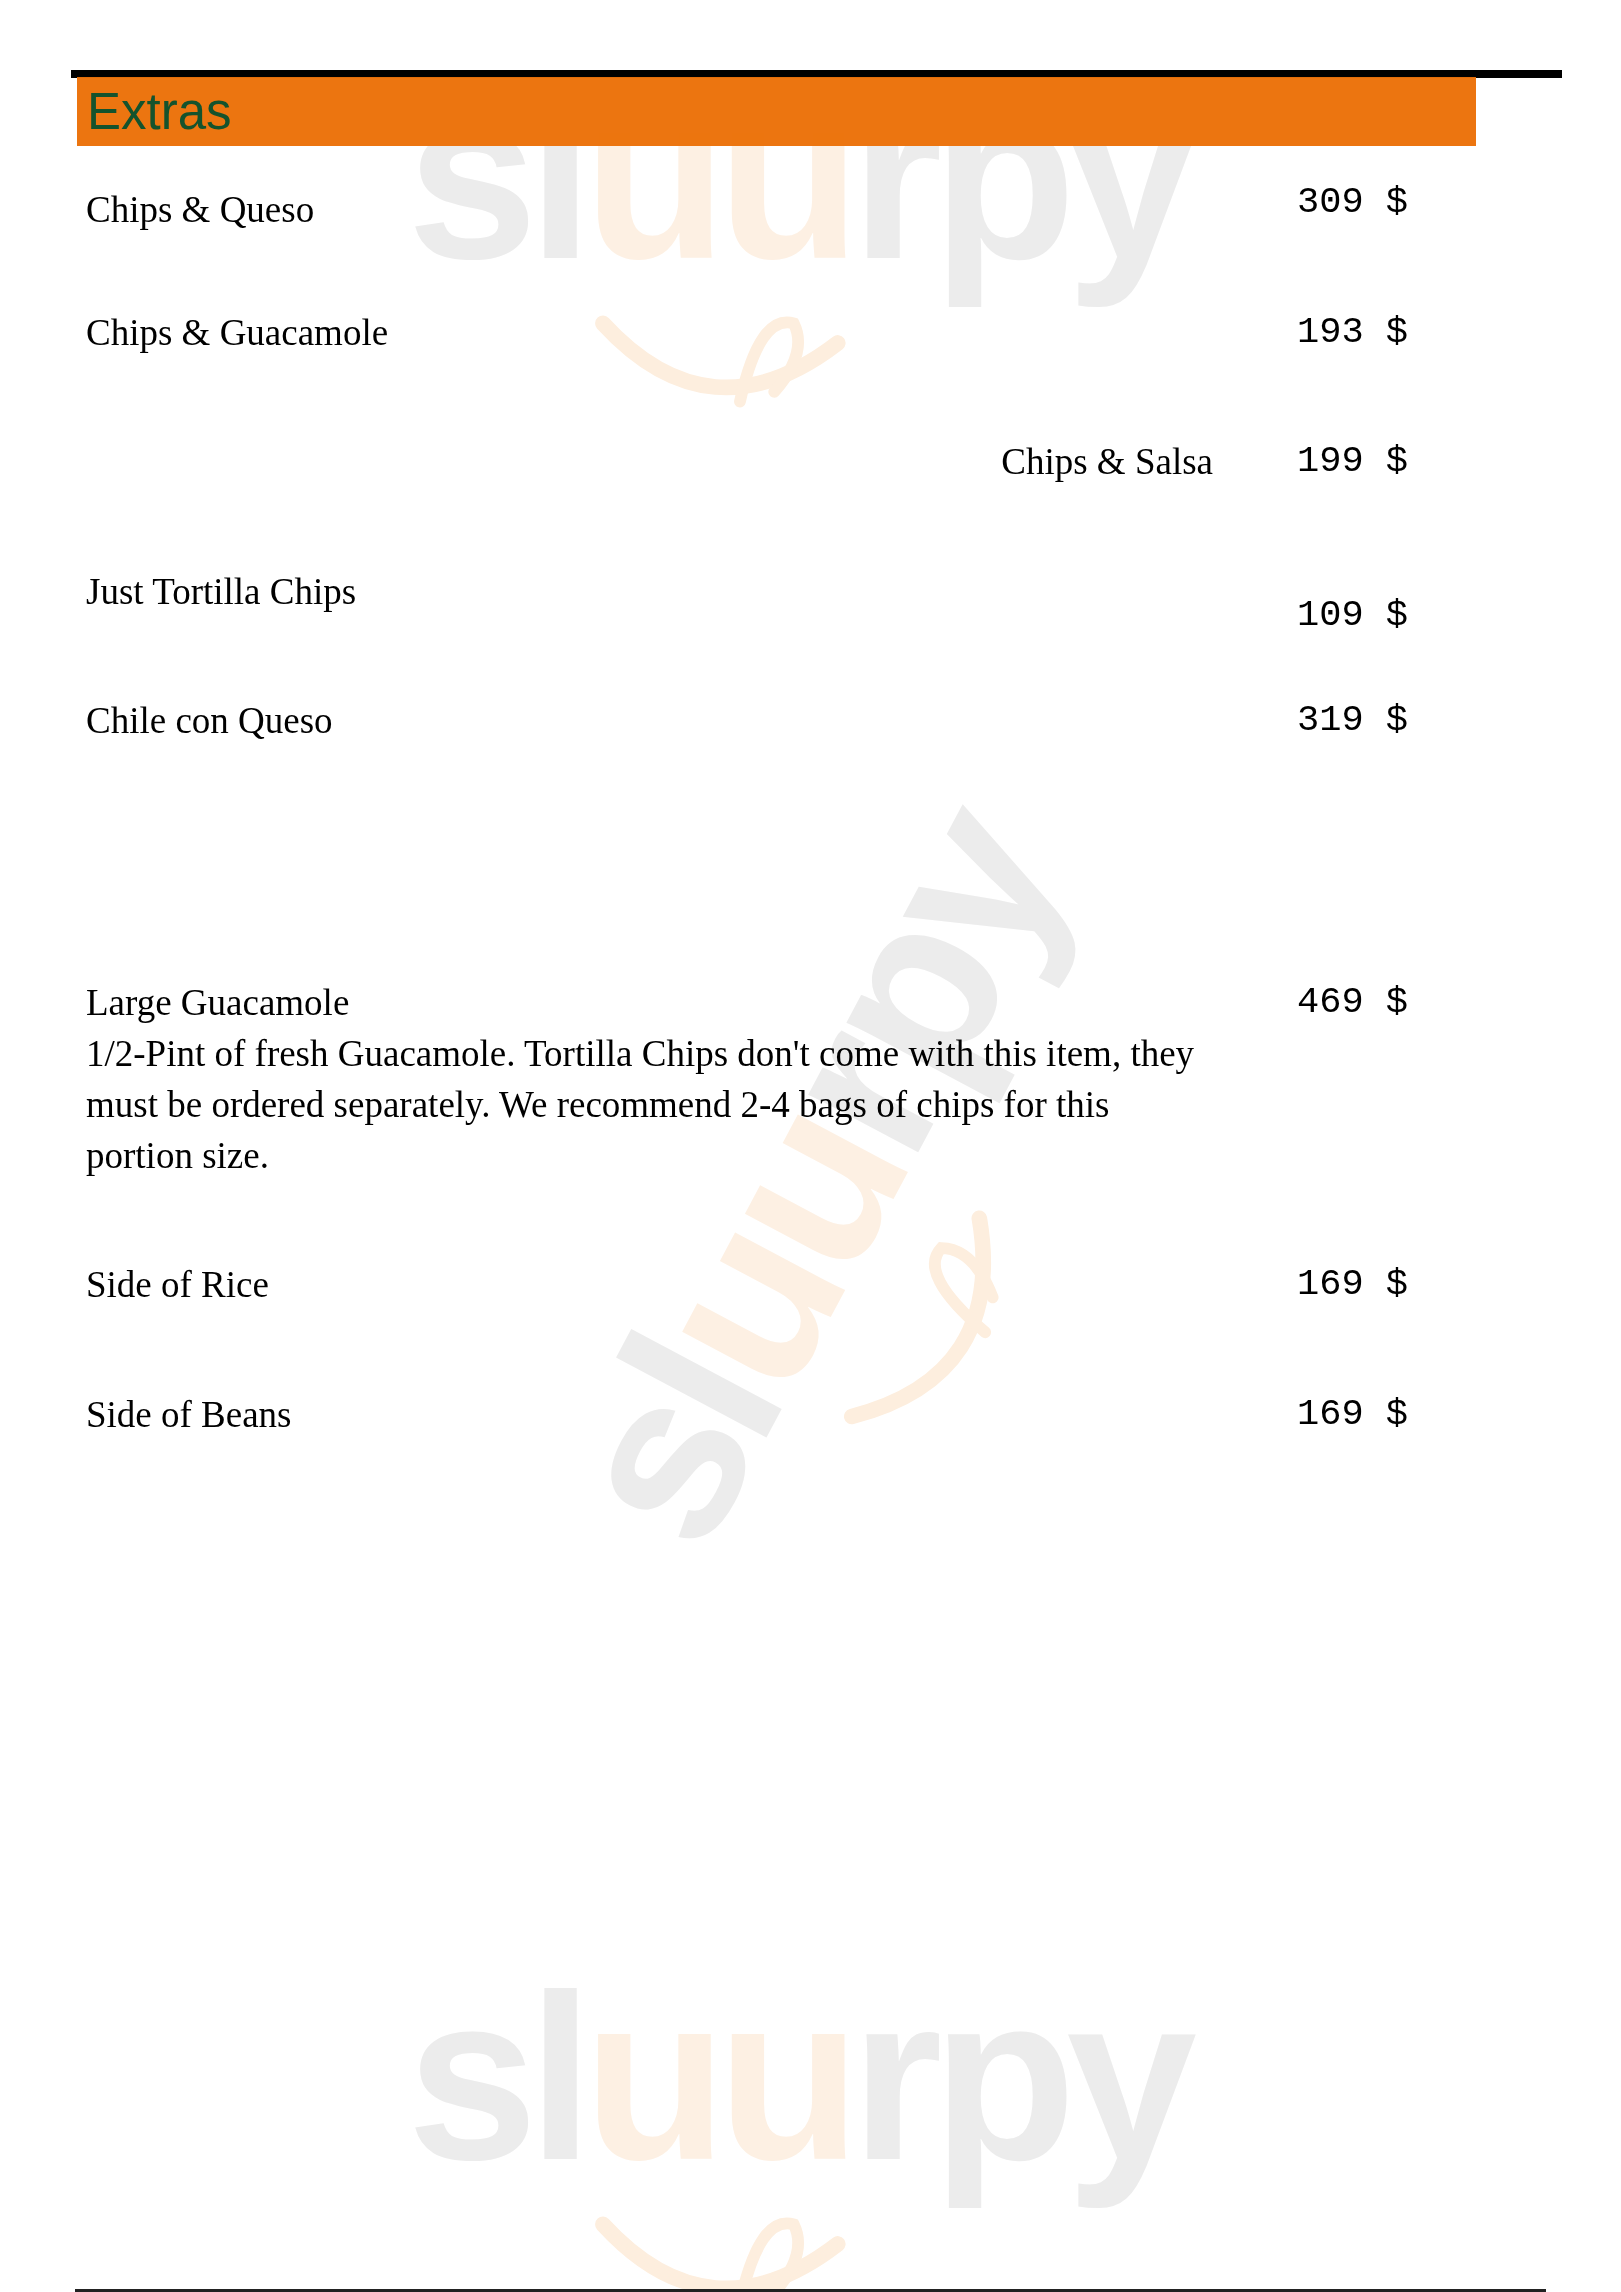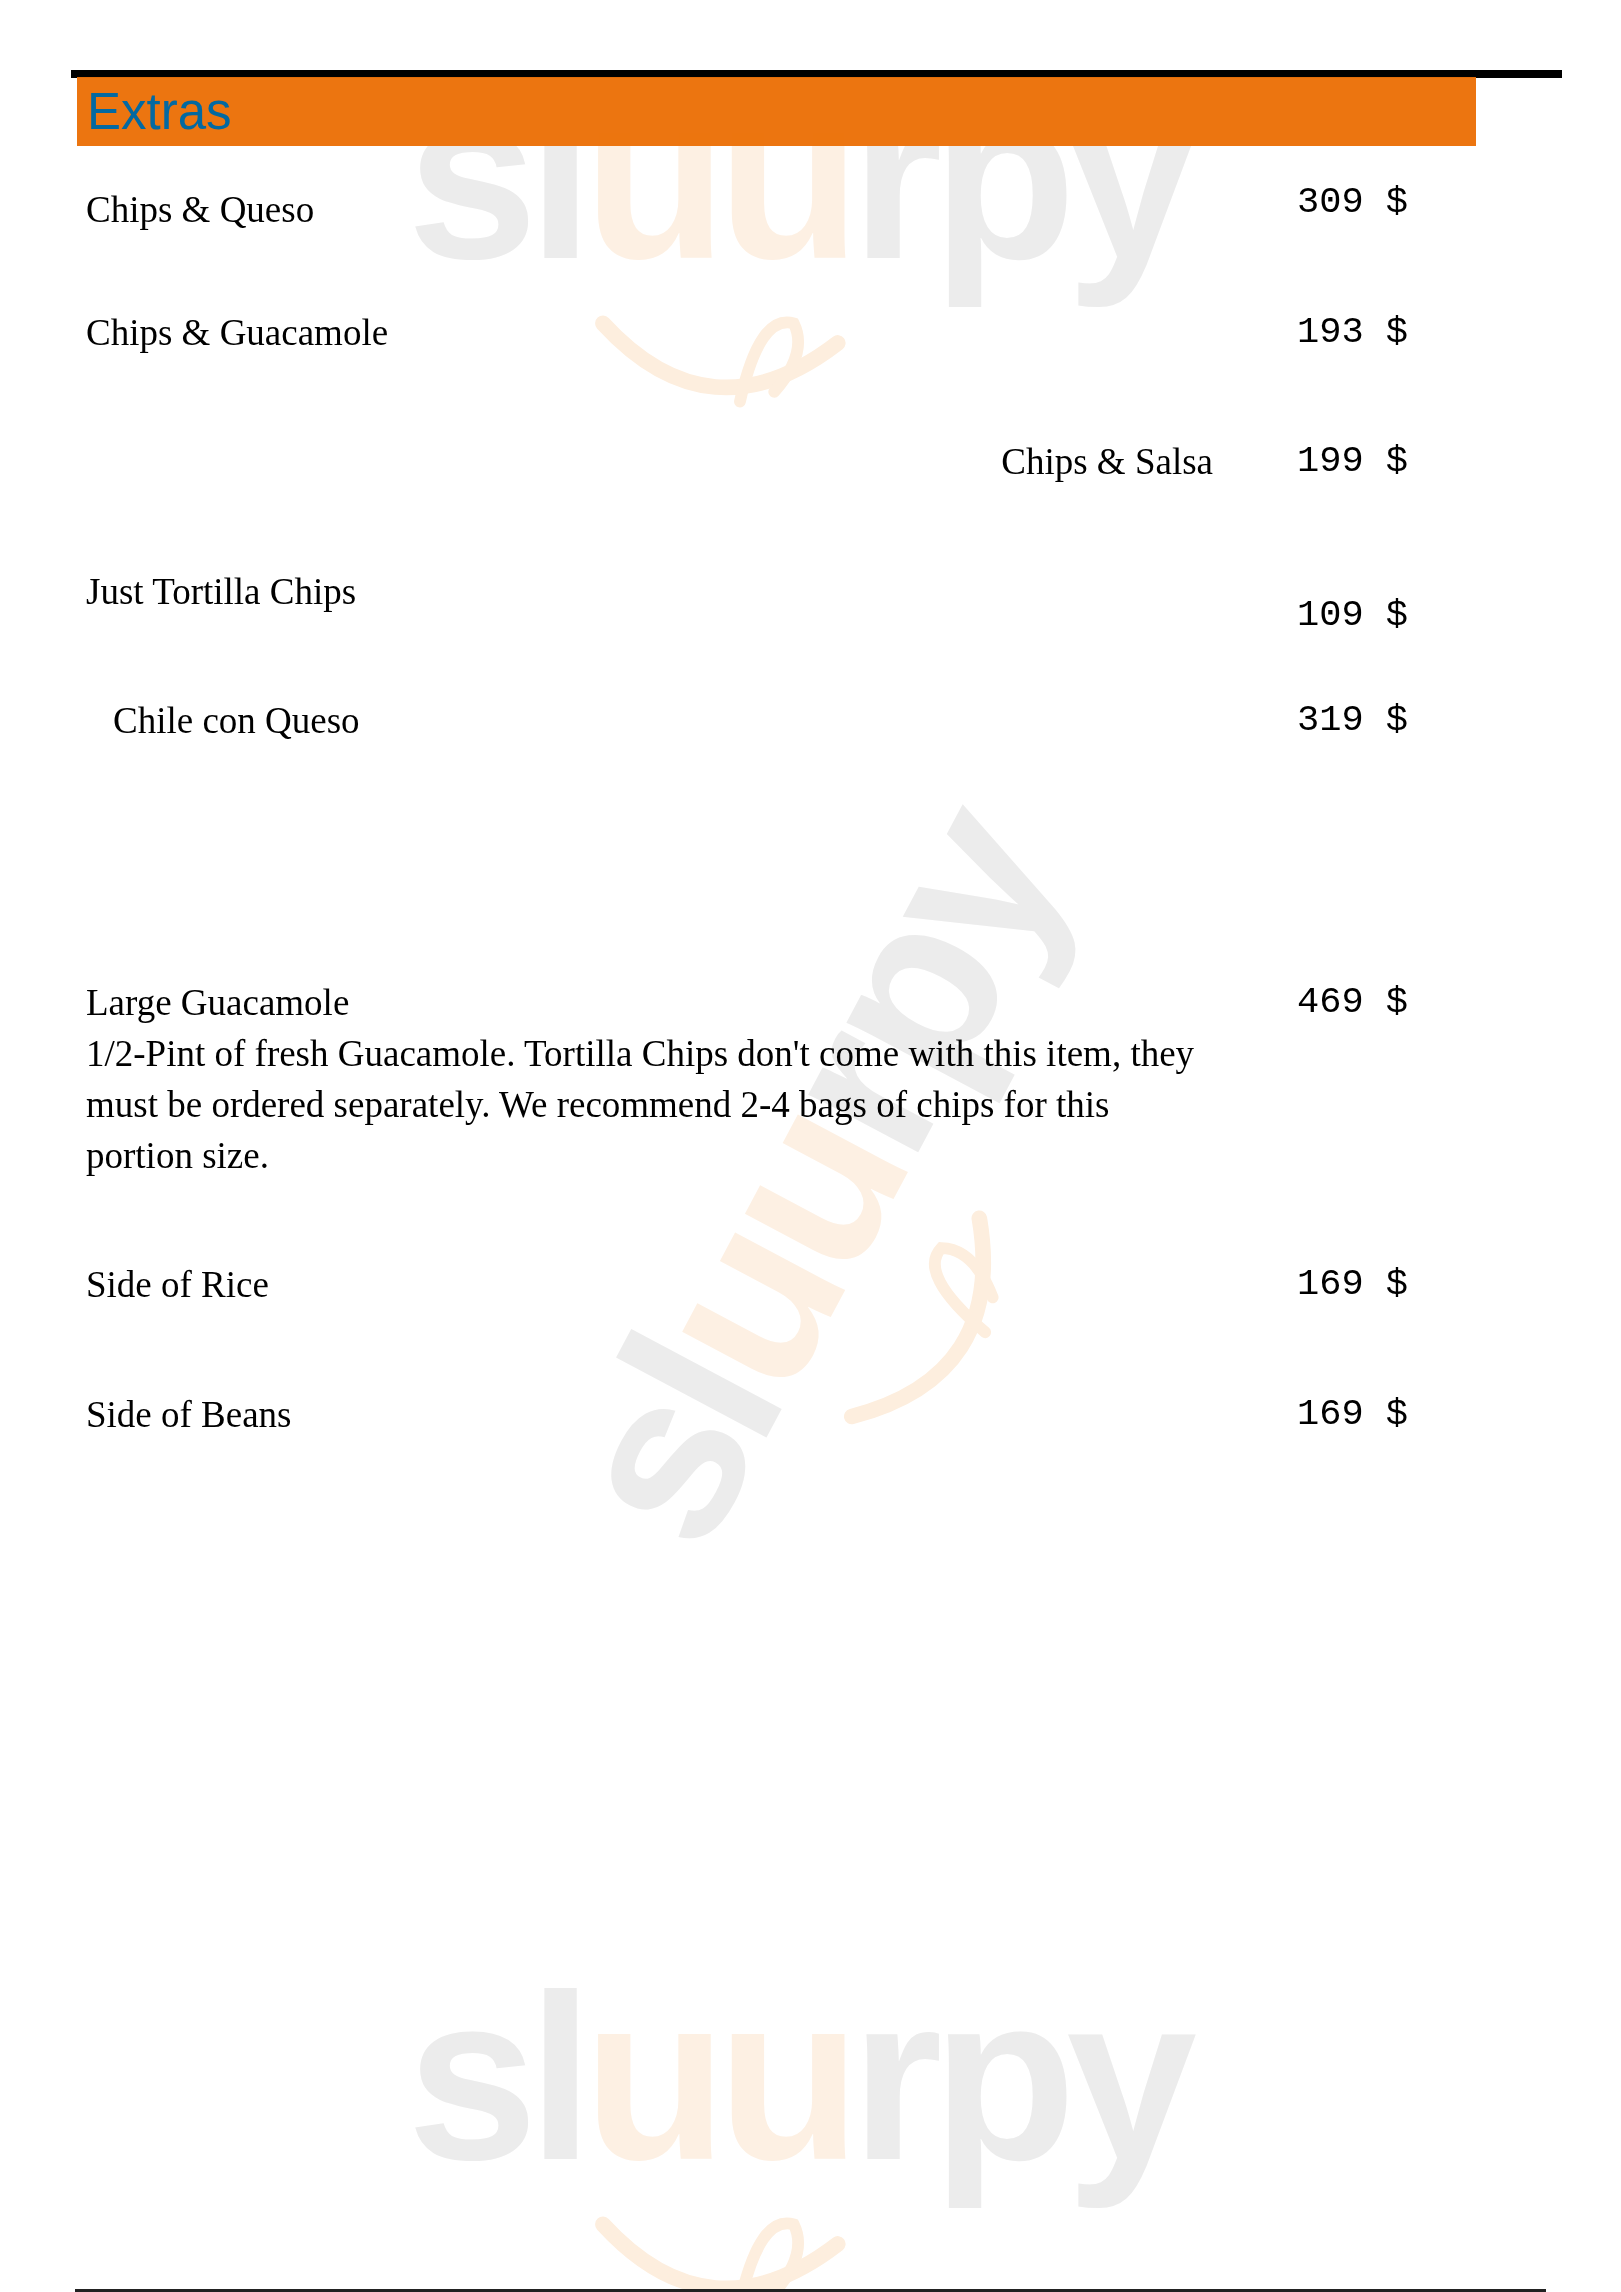--- a/index.html
+++ b/index.html
@@ -6,21 +6,21 @@
     body { width: 1621px; height: 2293px; position: relative; overflow: hidden; font-family: "Liberation Serif", serif; color: #000; }
 
     .wm { position: absolute; pointer-events: none; }
     .wm-text { font-family: "Liberation Sans", sans-serif; font-weight: bold; font-size: 235px; letter-spacing: -9.8px; line-height: 1; white-space: nowrap; }
     .wm-gray { color: #ececec; }
     .wm-orange { color: #fdf0e3; }
     .wm-smile { position: absolute; }
 
     .top-rule { position: absolute; left: 71px; top: 70px; width: 1491px; height: 7.8px; background: #000; }
     .header-bar { position: absolute; left: 77px; top: 77px; width: 1399px; height: 69px; background: rgba(235,113,8,0.97); }
-    .header-title { position: absolute; left: 87px; top: 80px; font-family: "Liberation Sans", sans-serif; font-size: 51px; color: #0369a1; line-height: 63px; }
+    .header-title { position: absolute; left: 87px; top: 80px; font-family: "Liberation Sans", sans-serif; font-size: 51px; color: #14532d; line-height: 63px; }
 
     .item { position: absolute; left: 86px; width: 1127px; font-size: 37px; line-height: 51px; }
     .item-name, .item-desc { display: block; }
     .price { position: absolute; left: 1297px; font-size: 37px; line-height: 51px; white-space: nowrap; font-family: Liberation Mono, monospace; }
 
     .bottom-rule { position: absolute; left: 75px; top: 2289px; width: 1471px; height: 2.9px; background: #222; }
   </style>
 </head>
 <body>
 
@@ -65,21 +65,21 @@
 <div class="item" style="top:436px;text-align:right;">
   <span class="item-name">Chips &amp; Salsa</span>
 </div>
 <div class="price" style="top:436px;">199 $</div>
 
 <div class="item" style="top:566px;">
   <span class="item-name">Just Tortilla Chips</span>
 </div>
 <div class="price" style="top:566px;margin-top:24px;">109 $</div>
 
-<div class="item" style="top:695px;margin-left:27px;">
+<div class="item" style="top:695px;">
   <span class="item-name">Chile con Queso</span>
 </div>
 <div class="price" style="top:695px;">319 $</div>
 
 <div class="item" style="top:977px;">
   <span class="item-name">Large Guacamole</span>
   <span class="item-desc">1/2-Pint of fresh Guacamole. Tortilla Chips don't come with this item, they must be ordered separately. We recommend 2-4 bags of chips for this portion size.</span>
 </div>
 <div class="price" style="top:977px;">469 $</div>
 

